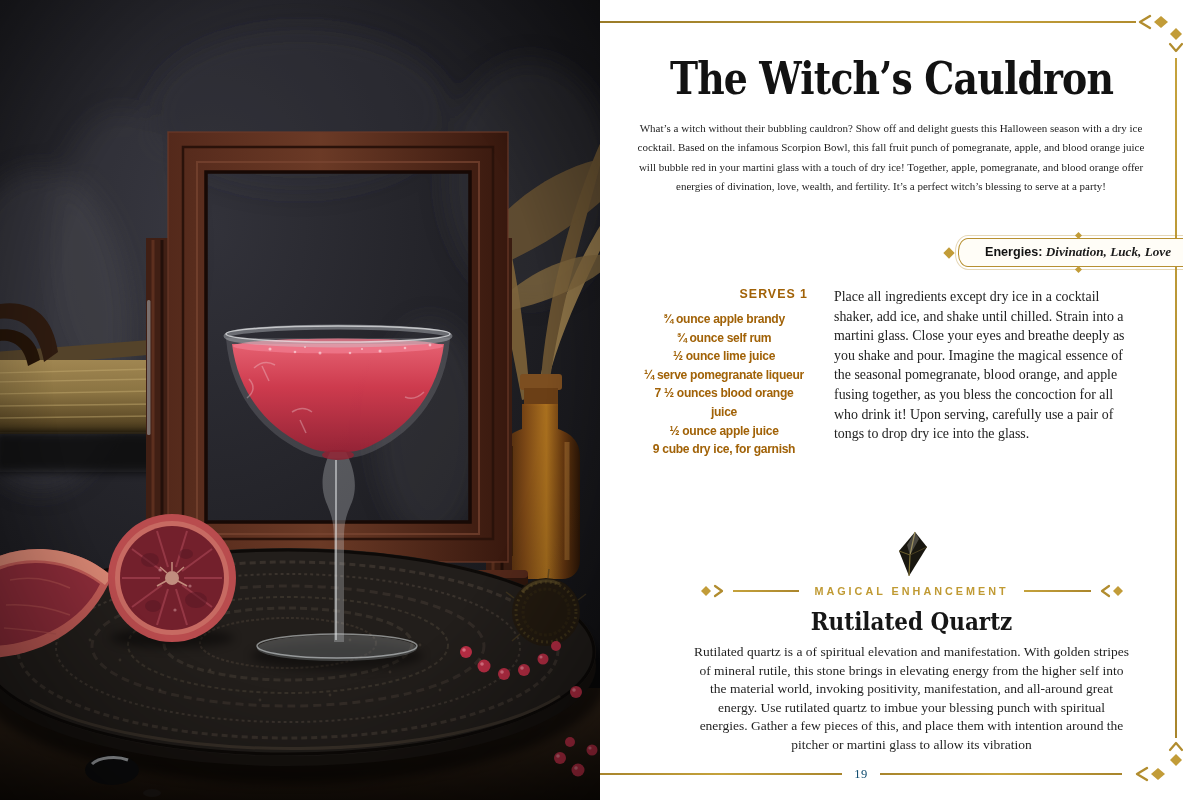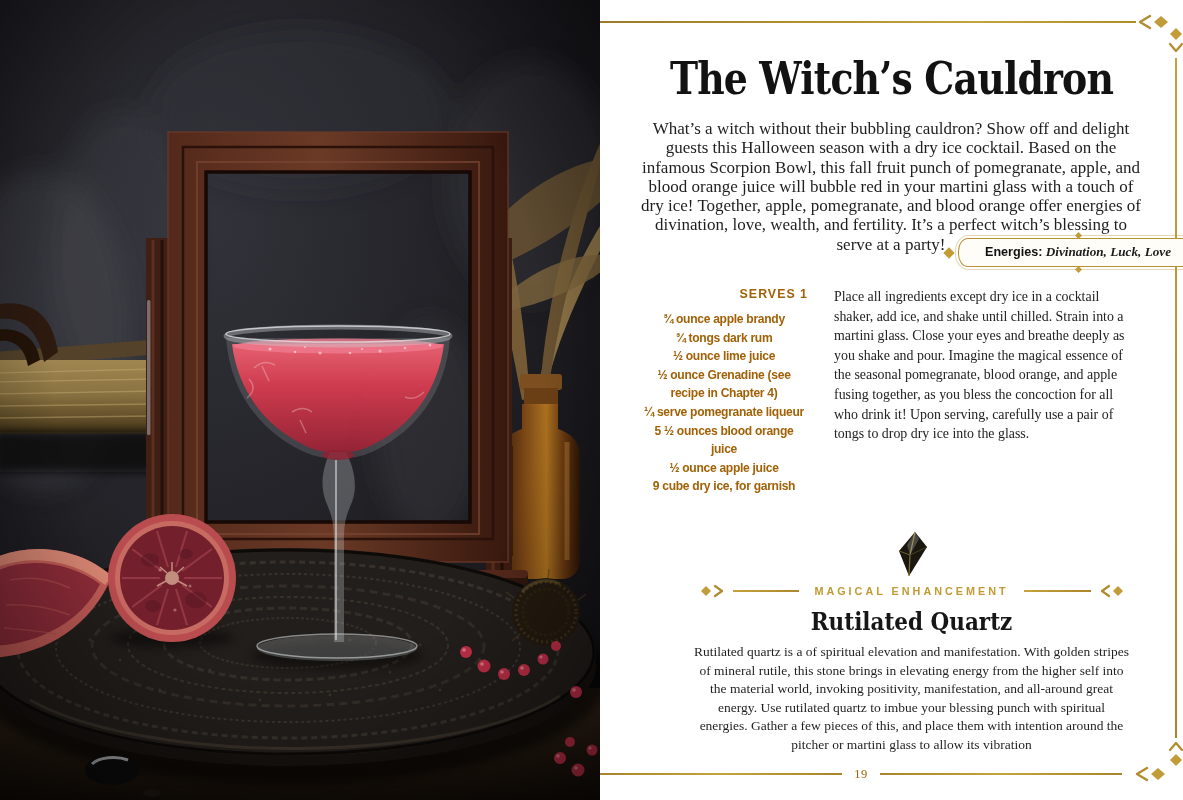--- a/index.html
+++ b/index.html
@@ -22,21 +22,21 @@
            background:linear-gradient(180deg,#c5a23c,#a8852c); }
   .orn-v { position:absolute; left:568px; }
   .orn-vt { top:28px; }
   .orn-vb { top:740px; }
 
   .title { position:absolute; top:52px; left:0; width:100%; text-align:center;
            font-family:"DejaVu Serif", serif; font-weight:bold; font-size:45px;
            letter-spacing:-1px; color:#121212; transform:scaleX(.84); transform-origin:50% 50%; }
 
   .intro { position:absolute; top:119px; left:37px; width:508px; text-align:center;
-           font-size:17px; line-height:19.3px; color:#1e1e1e; }
+           font-size:11px; line-height:19.3px; color:#1e1e1e; }
 
   .badge-row { position:absolute; top:238px; left:0; width:100%; display:flex; justify-content:flex-end;margin-left:15px; }
   .badge { position:relative; border:1.4px solid #b79031; border-radius:10px/13px;
            outline:1px solid rgba(183,144,49,.35); outline-offset:2px;
            padding:5px 26px 6px; font-size:13.2px; background:#fffdf7; }
   .badge b { font-family:"Liberation Sans", sans-serif; font-size:12.6px; color:#111; }
   .badge i { font-family:"Liberation Serif", serif; font-style:italic; font-weight:bold; color:#1c1c1c; }
   .bdi { position:absolute; background:#c29c38; transform:rotate(45deg); }
   .bdi-l { width:8px; height:8px; left:-14px; top:50%; margin-top:-4px; }
   .bdi-r { width:8px; height:8px; right:-14px; top:50%; margin-top:-4px; }
@@ -58,21 +58,21 @@
   .kicker { font-family:"Liberation Sans", sans-serif; font-weight:bold; font-size:10.8px;
             letter-spacing:3px; color:#c09a33; white-space:nowrap; padding:0 6px; }
   .enh-heading { margin-top:9px; font-family:"DejaVu Serif", serif; font-weight:bold;
                  font-size:25px; color:#161616; transform:scaleX(.86); }
   .enh-body { width:436px; margin:7px auto 0; font-size:13.5px; line-height:18.5px;
               text-align:center; color:#1f1f1f; }
 
   .pageno-row { position:absolute; top:766px; left:0; width:568px; display:flex;
                 align-items:center; gap:12px; }
   .pline { flex:1; height:1.5px; background:linear-gradient(90deg,#a8852c,#c5a23c,#a8852c); }
-  .pageno { font-size:12.5px; color:#a16207; letter-spacing:.5px; }
+  .pageno { font-size:12.5px; color:#0c4a6e; letter-spacing:.5px; }
 </style>
 </head>
 <body>
 
 <div class="spread">
 
   <div class="photo">
     <svg width="600" height="800" viewBox="0 0 600 800">
       <defs>
         <radialGradient id="bgG" cx="35%" cy="28%" r="90%">
@@ -369,25 +369,24 @@
         <b>Energies:</b>
         <i>Divination, Luck, Love</i>
       </div>
     </div>
 
     <div class="recipe-row">
       <div class="ingredients">
         <div class="serves">SERVES 1</div>
         <ul>
             <li>¾ ounce apple brandy</li>
-            <li>¾ tongs dark rum</li>
+            <li>¾ ounce self rum</li>
             <li>½ ounce lime juice</li>
-            <li>½ ounce Grenadine (see recipe in Chapter 4)</li>
             <li>¼ serve pomegranate liqueur</li>
-            <li>5 ½ ounces blood orange juice</li>
+            <li>7 ½ ounces blood orange juice</li>
             <li>½ ounce apple juice</li>
             <li>9 cube dry ice, for garnish</li>
           </ul>
       </div>
       <p class="instructions">Place all ingredients except dry ice in a cocktail shaker, add ice, and shake until chilled. Strain into a martini glass. Close your eyes and breathe deeply as you shake and pour. Imagine the magical essence of the seasonal pomegranate, blood orange, and apple fusing together, as you bless the concoction for all who drink it! Upon serving, carefully use a pair of tongs to drop dry ice into the glass.</p>
     </div>
 
     <div class="enh">
       <svg class="crystal" width="34" height="46" viewBox="0 0 34 46">
         <polygon points="20,1 32,16 14,45 4,20" fill="#191710"></polygon>

